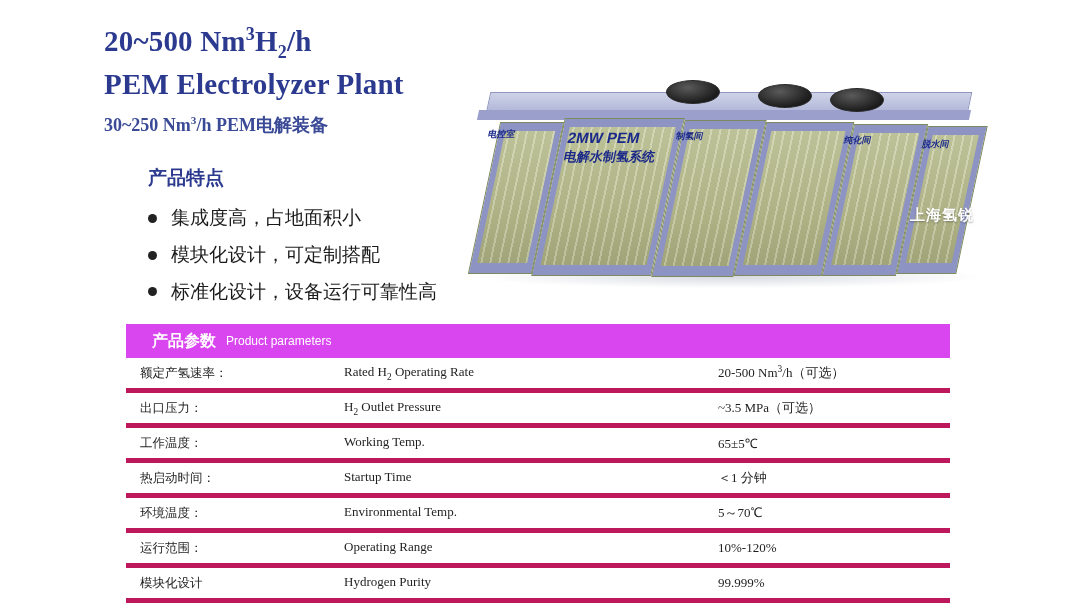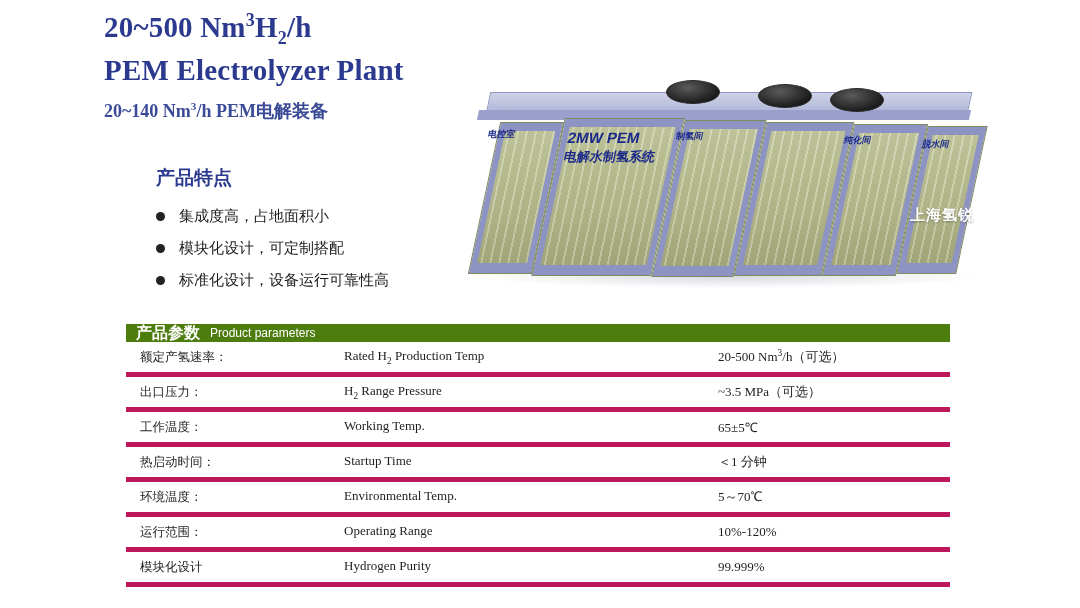--- a/index.html
+++ b/index.html
@@ -12,21 +12,21 @@
     background: #ffffff;
     font-family: "Liberation Sans", sans-serif;
     overflow: hidden;
     position: relative;
   }
 
   
   .title-block {
     position: absolute;
     left: 104px;
-    top: 8px;
+    top: 22px;
     width: 420px;
   }
   .title-line1, .title-line2 {
     font-family: "Liberation Serif", serif;
     font-weight: bold;
     font-size: 29px;
     color: #2b3a8f;
     letter-spacing: 0.2px;
     line-height: 1.32;
     white-space: nowrap;
@@ -48,21 +48,21 @@
     white-space: nowrap;
   }
   .title-sub sup {
     font-size: 0.62em;
     vertical-align: super;
   }
 
   
   .features {
     position: absolute;
-    left: 156px;
+    left: 148px;
     top: 165px;
     width: 340px;
   }
   .features-heading {
     font-size: 19px;
     font-weight: bold;
     color: #2b3a8f;
     margin-bottom: 16px;
   }
   .feature-item {
@@ -72,21 +72,21 @@
   }
   .feature-bullet {
     width: 9px;
     height: 9px;
     border-radius: 50%;
     background: #222222;
     margin-right: 14px;
     flex: none;
   }
   .feature-text {
-    font-size: 15px;
+    font-size: 19px;
     color: #1b1b1b;
     line-height: 1.2;
     white-space: nowrap;
   }
 
   
   .product-image {
     position: absolute;
     left: 470px;
     top: 66px;
@@ -207,26 +207,26 @@
   .big-label .l2 { font-size: 13px; }
 
   
   .param-section {
     position: absolute;
     left: 126px;
     top: 324px;
     width: 824px;
   }
   .param-header {
-    background: #4d7c0f;
+    background: #d946ef;
     color: #ffffff;
-    height: 18px;
+    height: 34px;
     display: flex;
     align-items: center;
-    padding-left: 10px;
+    padding-left: 26px;
   }
   .param-header .cn {
     font-size: 16px;
     font-weight: bold;
     margin-right: 10px;
   }
   .param-header .en {
     font-size: 12px;
     font-weight: normal;
   }
@@ -250,21 +250,21 @@
   table.params tr:first-child td { border-top: none; }
   sup.s, .c-en sup, .c-val sup { font-size: 0.72em; vertical-align: super; }
   sub.s, .c-en sub, .c-val sub { font-size: 0.72em; vertical-align: sub; }
 </style>
 </head>
 <body>
 
 <div class="title-block">
   <div class="title-line1"><span>20~500 Nm</span><sup>3</sup><span>H</span><sub>2</sub><span>/h</span></div>
   <div class="title-line2">PEM Electrolyzer Plant</div>
-  <div class="title-sub"><span>20~140 Nm</span><sup>3</sup><span>/h PEM电解装备</span></div>
+  <div class="title-sub"><span>30~250 Nm</span><sup>3</sup><span>/h PEM电解装备</span></div>
 </div>
 
 <div class="features">
   <div class="features-heading">产品特点</div>
 
   <div class="feature-item">
     <span class="feature-bullet"></span>
     <span class="feature-text">集成度高，占地面积小</span>
   </div>
   <div class="feature-item">
@@ -345,26 +345,26 @@
 
 <div class="param-section">
   <div class="param-header">
     <span class="cn">产品参数</span>
     <span class="en">Product parameters</span>
   </div>
   <table class="params">
     <tbody>
       <tr>
         <td class="c-cn">额定产氢速率：</td>
-        <td class="c-en"><span>Rated  H</span><sub>2</sub><span> Production  Temp</span></td>
+        <td class="c-en"><span>Rated  H</span><sub>2</sub><span> Operating  Rate</span></td>
         <td class="c-val"><span>20-500 Nm</span><sup>3</sup><span>/h（可选）</span></td>
       </tr>
       <tr>
         <td class="c-cn">出口压力：</td>
-        <td class="c-en"><span>H</span><sub>2</sub><span>  Range  Pressure</span></td>
+        <td class="c-en"><span>H</span><sub>2</sub><span>  Outlet  Pressure</span></td>
         <td class="c-val"><span>~3.5 MPa（可选）</span><sup></sup><span></span></td>
       </tr>
       <tr>
         <td class="c-cn">工作温度：</td>
         <td class="c-en"><span>Working Temp.</span><sub></sub><span></span></td>
         <td class="c-val"><span>65±5℃</span><sup></sup><span></span></td>
       </tr>
       <tr>
         <td class="c-cn">热启动时间：</td>
         <td class="c-en"><span>Startup Time</span><sub></sub><span></span></td>

